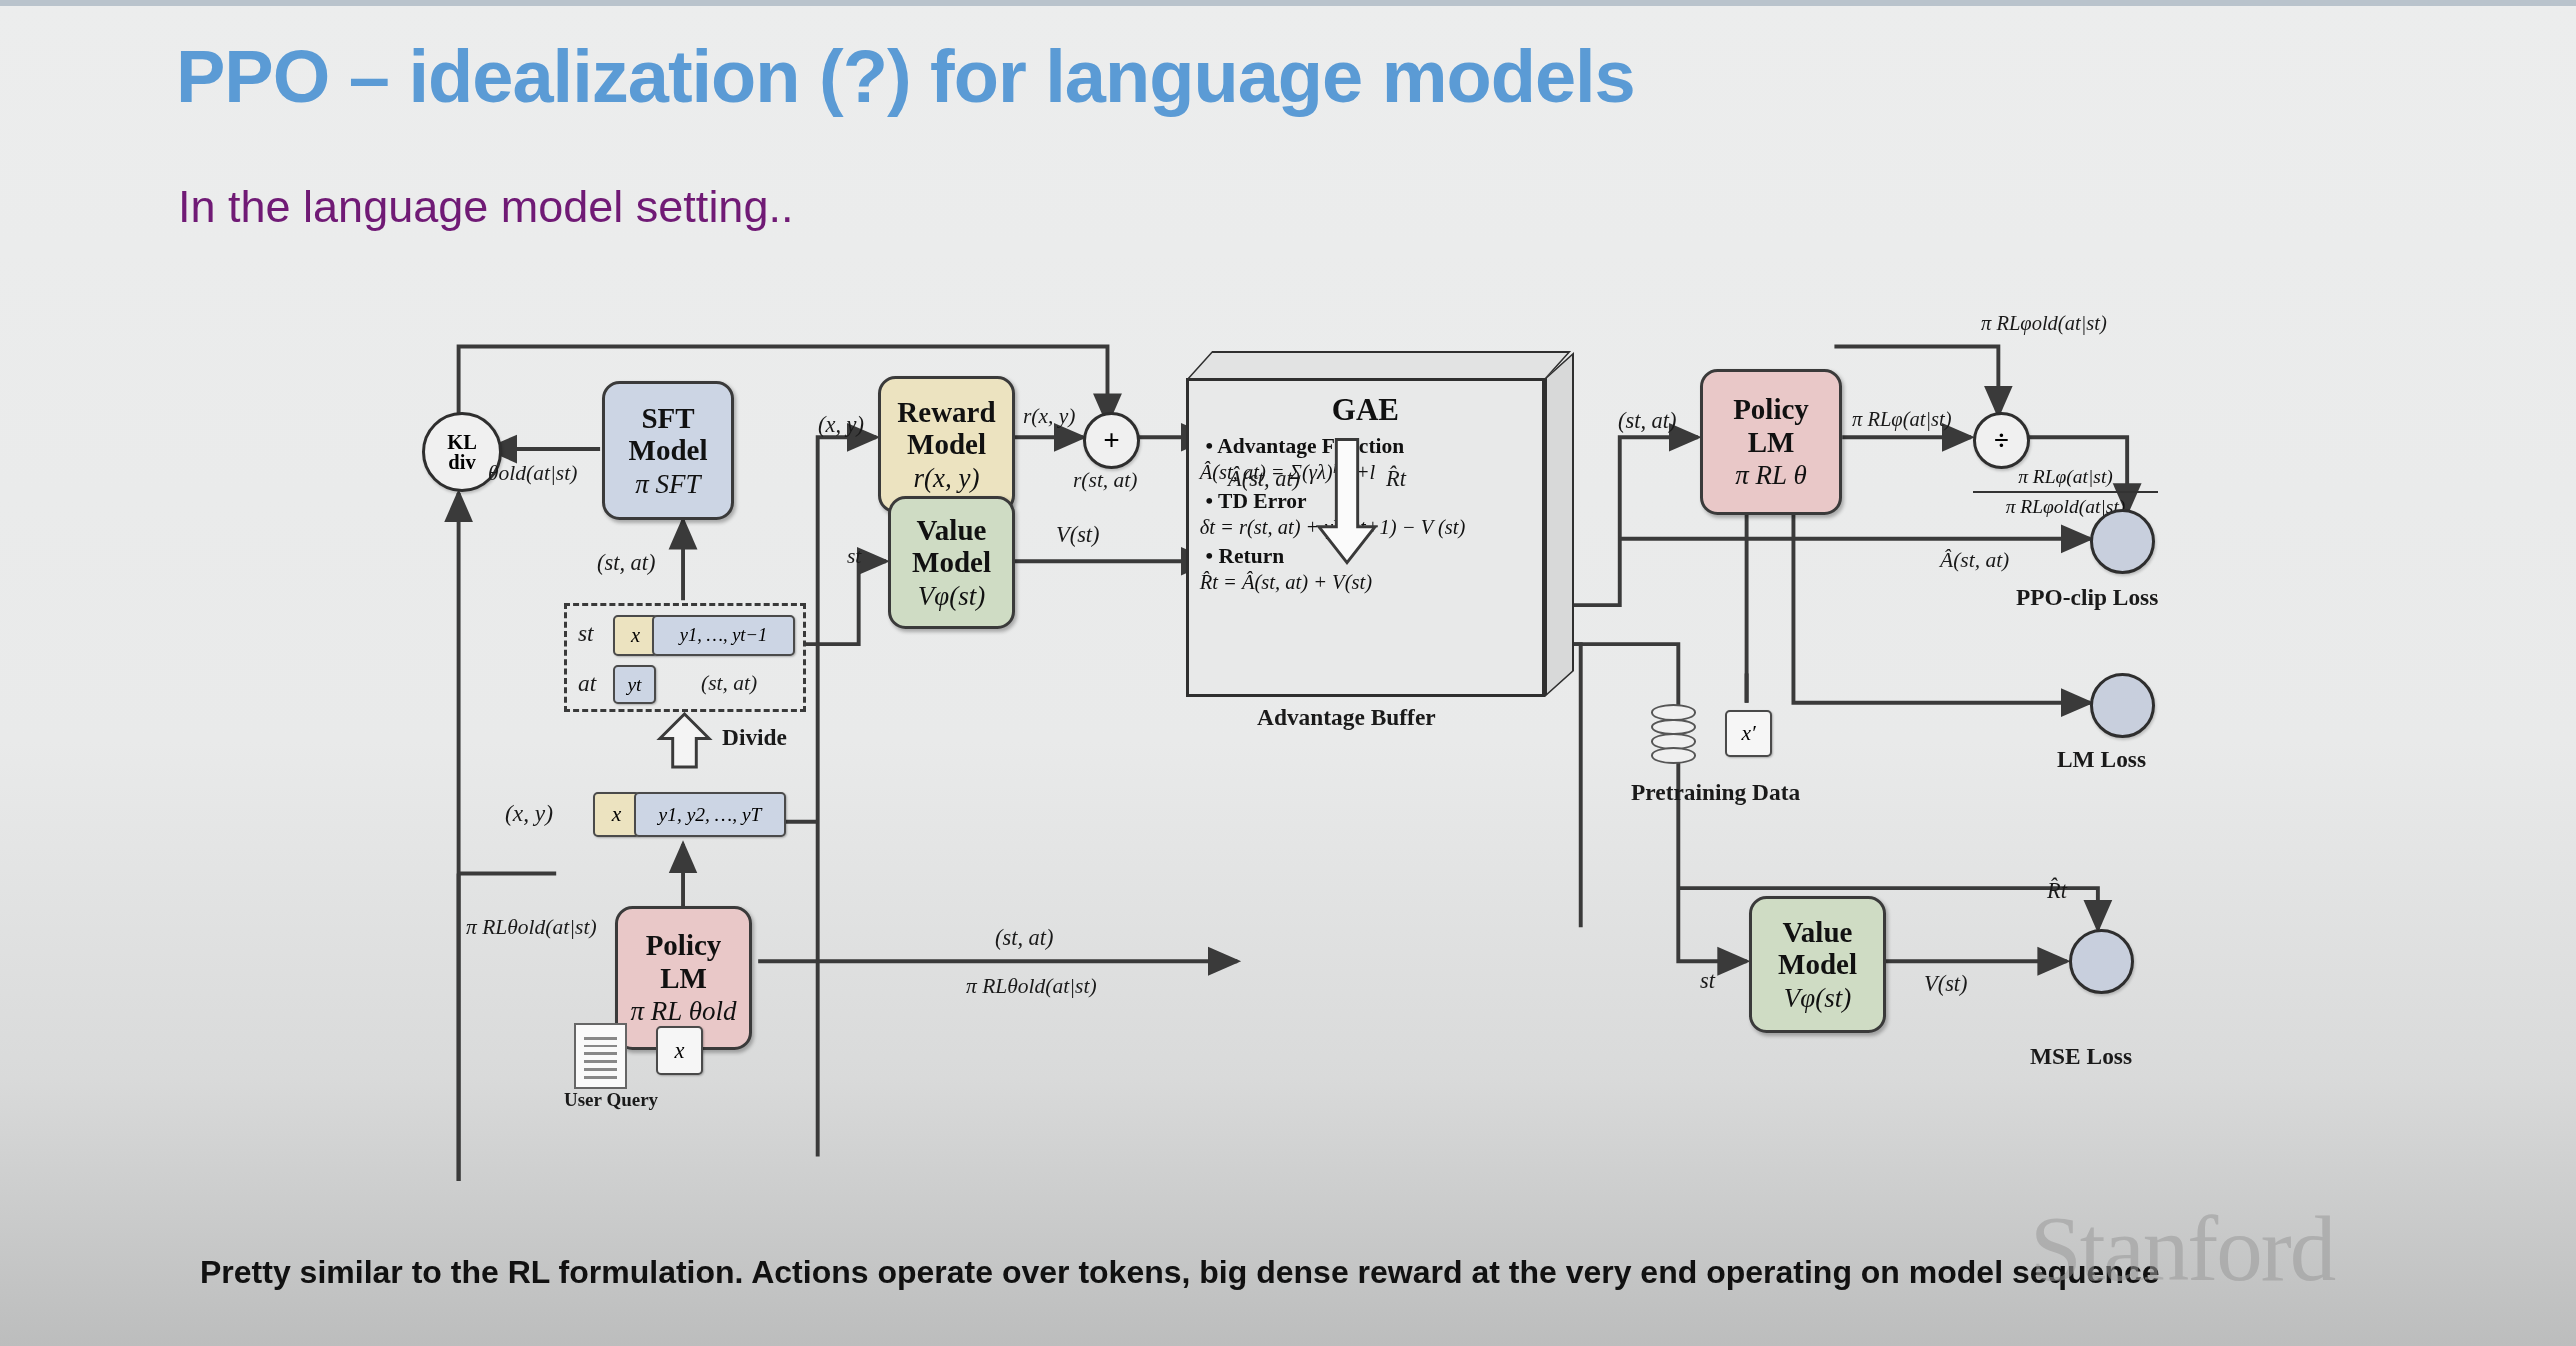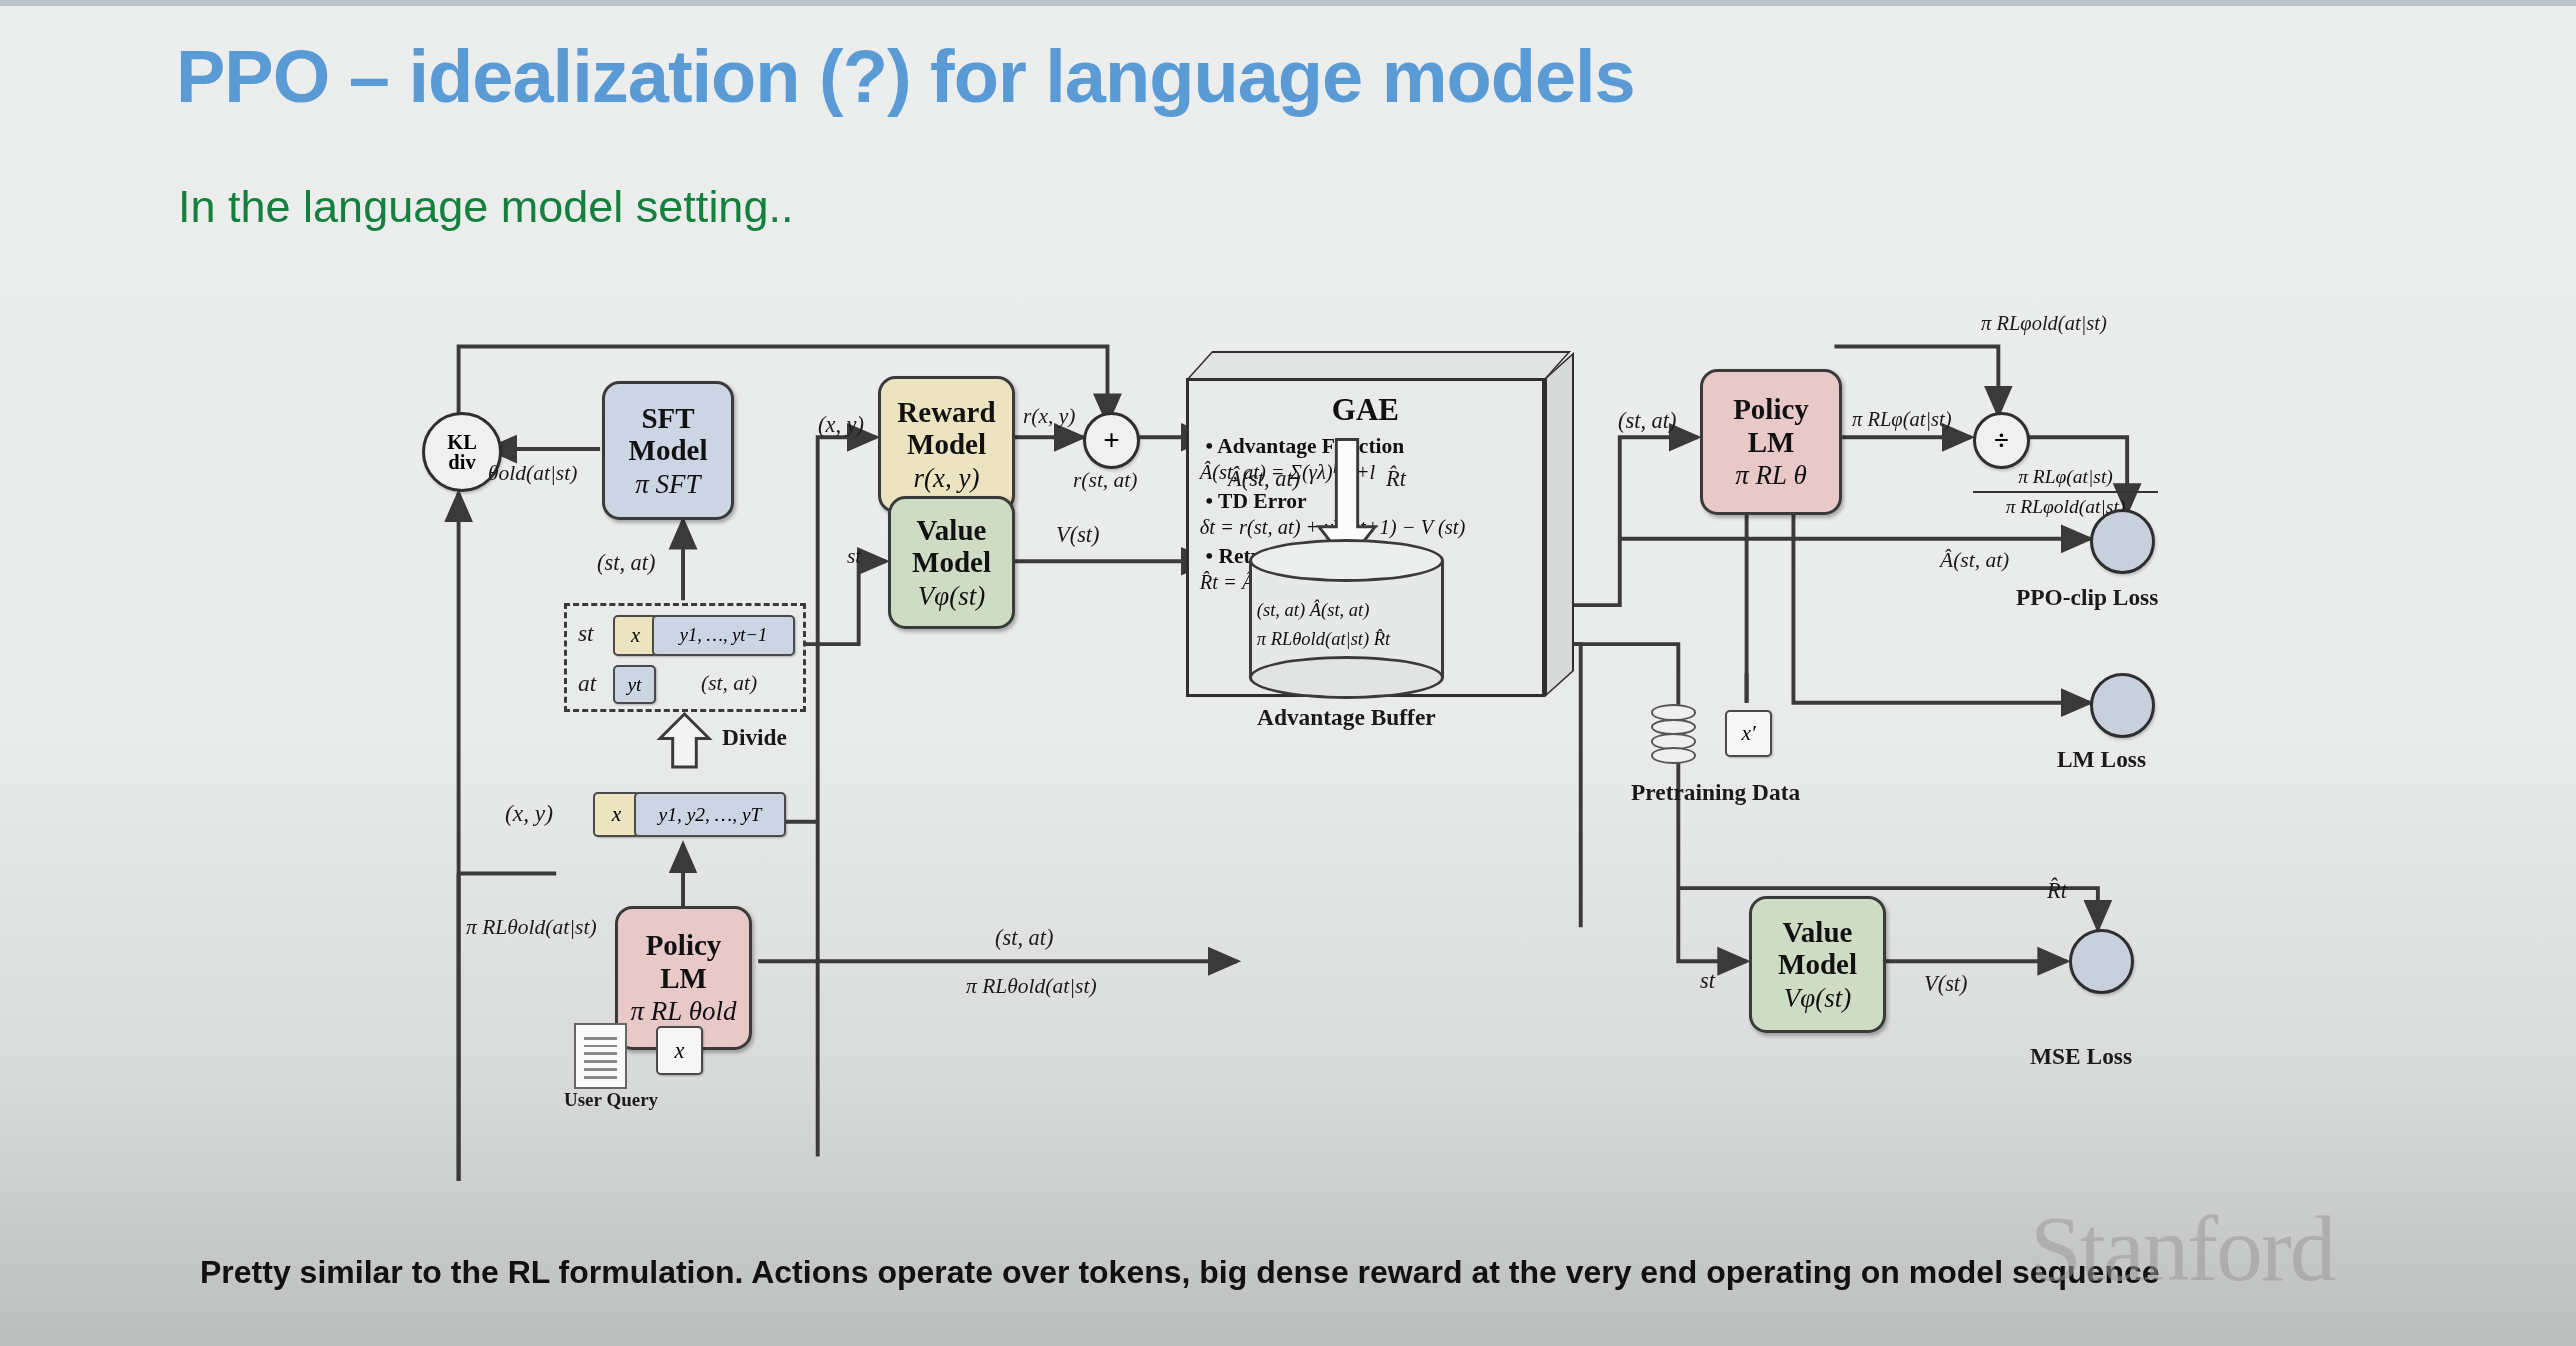--- a/index.html
+++ b/index.html
@@ -10,21 +10,21 @@
     position:relative;
   }
   #topbar{position:absolute;top:0;left:0;width:2576px;height:5.9px;background:#b9c3cc;}
   #title{
     position:absolute;left:176px;top:34px;width:2049px;
     font-size:74px;font-weight:bold;color:#5b9bd5;letter-spacing:-1px;
     white-space:nowrap;
   }
   #subtitle{
     position:absolute;left:178px;top:181px;
-    font-size:45px;color:#15803d;white-space:nowrap;
+    font-size:45px;color:#701a75;white-space:nowrap;
   }
   #caption{
     position:absolute;left:200px;top:1254px;width:2342px;
     font-size:32px;font-weight:bold;color:#111;white-space:nowrap;
   }
   #watermark{
     position:absolute;left:2030px;top:1195px;
     font-family:"Liberation Serif", serif;font-size:93px;color:#9a9a9a;
     opacity:.55;letter-spacing:-2px;
   }
@@ -311,29 +311,20 @@
 
   <div class="lbl" style="left:995px;top:603px;font-size:22.4px;">(st, at)</div>
   <div class="lbl" style="left:966px;top:652px;font-size:21.5px;">π RLθold(at|st)</div>
 
   <svg class="bigarrow" style="left:1315px;top:115px;width:64px;height:129px;" viewBox="0 0 66 132">
     <path d="M22,2 L44,2 L44,92 L62,92 L33,129 L4,92 L22,92 z" fill="#fbfbfb" stroke="#3a3a3a" stroke-width="3"></path>
   </svg>
   <div class="lbl" style="left:1228px;top:144px;font-size:22.4px;">Â(st, at)</div>
   <div class="lbl" style="left:1386px;top:144px;font-size:22.4px;">R̂t</div>
 
-  <div id="buffer">
-    <div class="body"></div>
-    <div class="capB"></div>
-    <div class="capT"></div>
-    <div class="txt">
-      <div>(st, at)    Â(st, at)</div>
-      <div>π RLθold(at|st)   R̂t</div>
-    </div>
-  </div>
   <div class="lbl bold" style="left:1257px;top:382px;font-size:23.4px;">Advantage Buffer</div>
 
   <div class="node mbox pink" style="left:1700px;top:47px;width:142px;height:146px;">
     <div class="l1">Policy</div>
     <div class="l2">LM</div>
     <div class="l3">π RL θ</div>
   </div>
   <div class="lbl" style="left:1618px;top:86px;font-size:22.4px;">(st, at)</div>
   <div class="lbl" style="left:1852px;top:86px;font-size:20.5px;">π RLφ(at|st)</div>
   <div class="lbl" style="left:1981px;top:-9.8px;font-size:20.5px;">π RLφold(at|st)</div>

